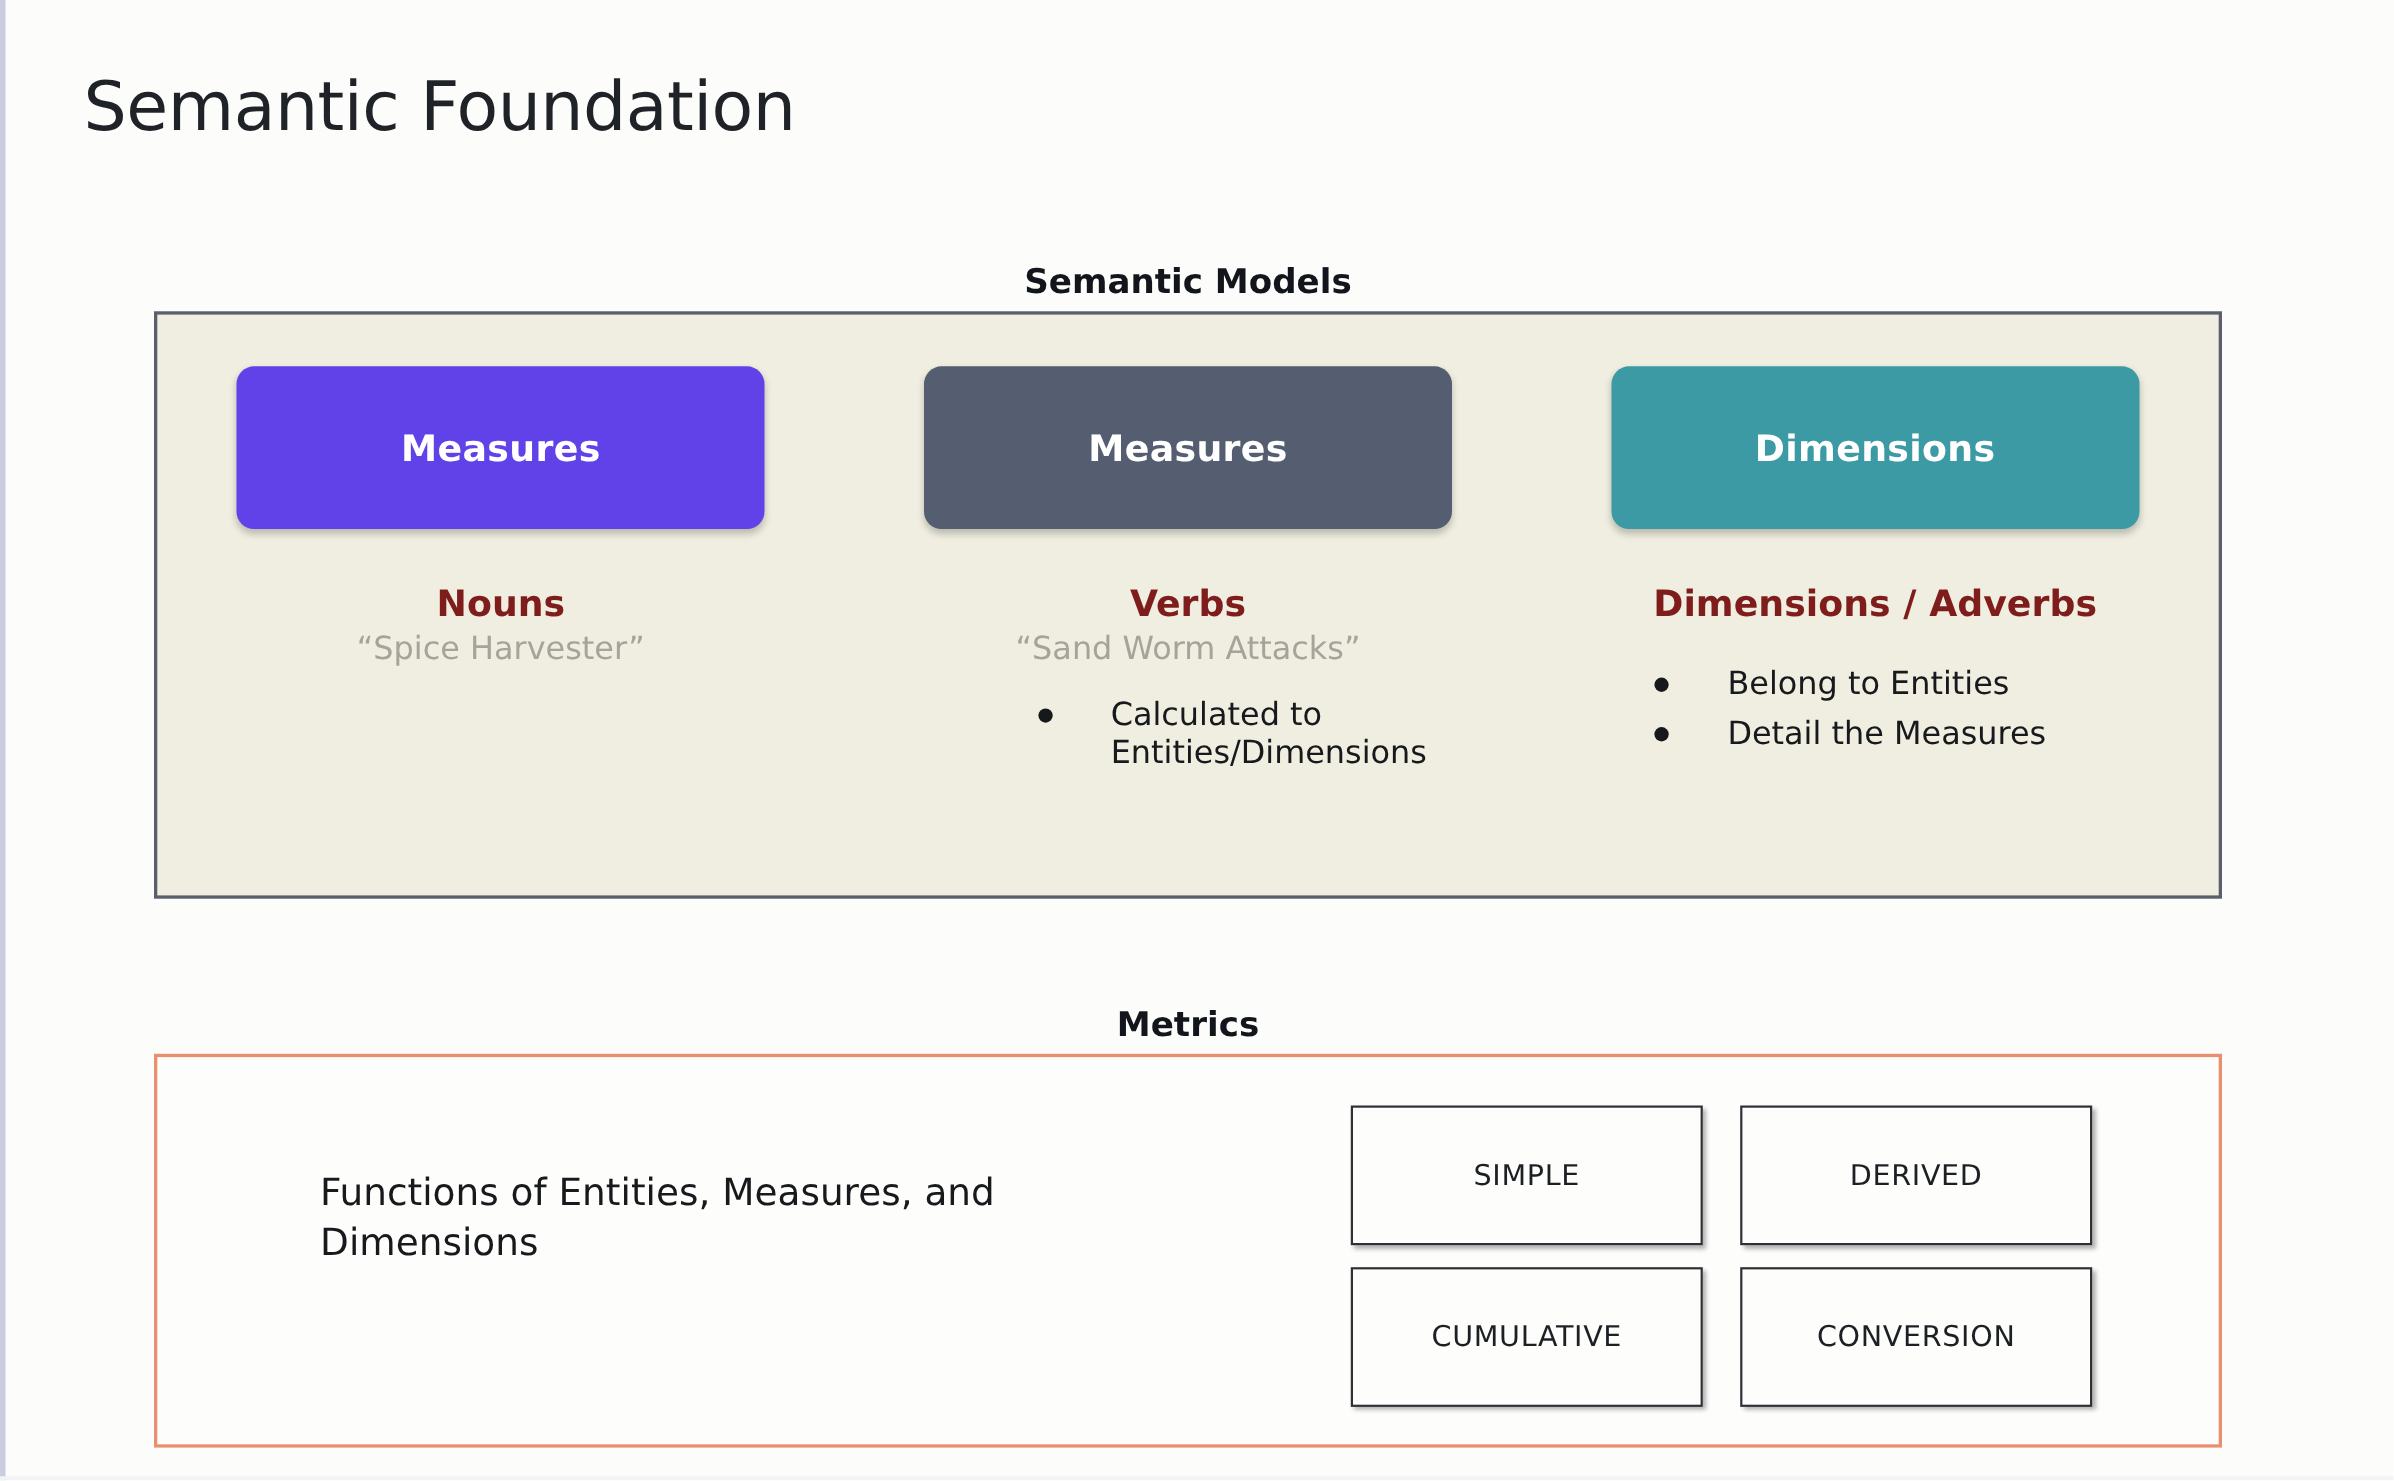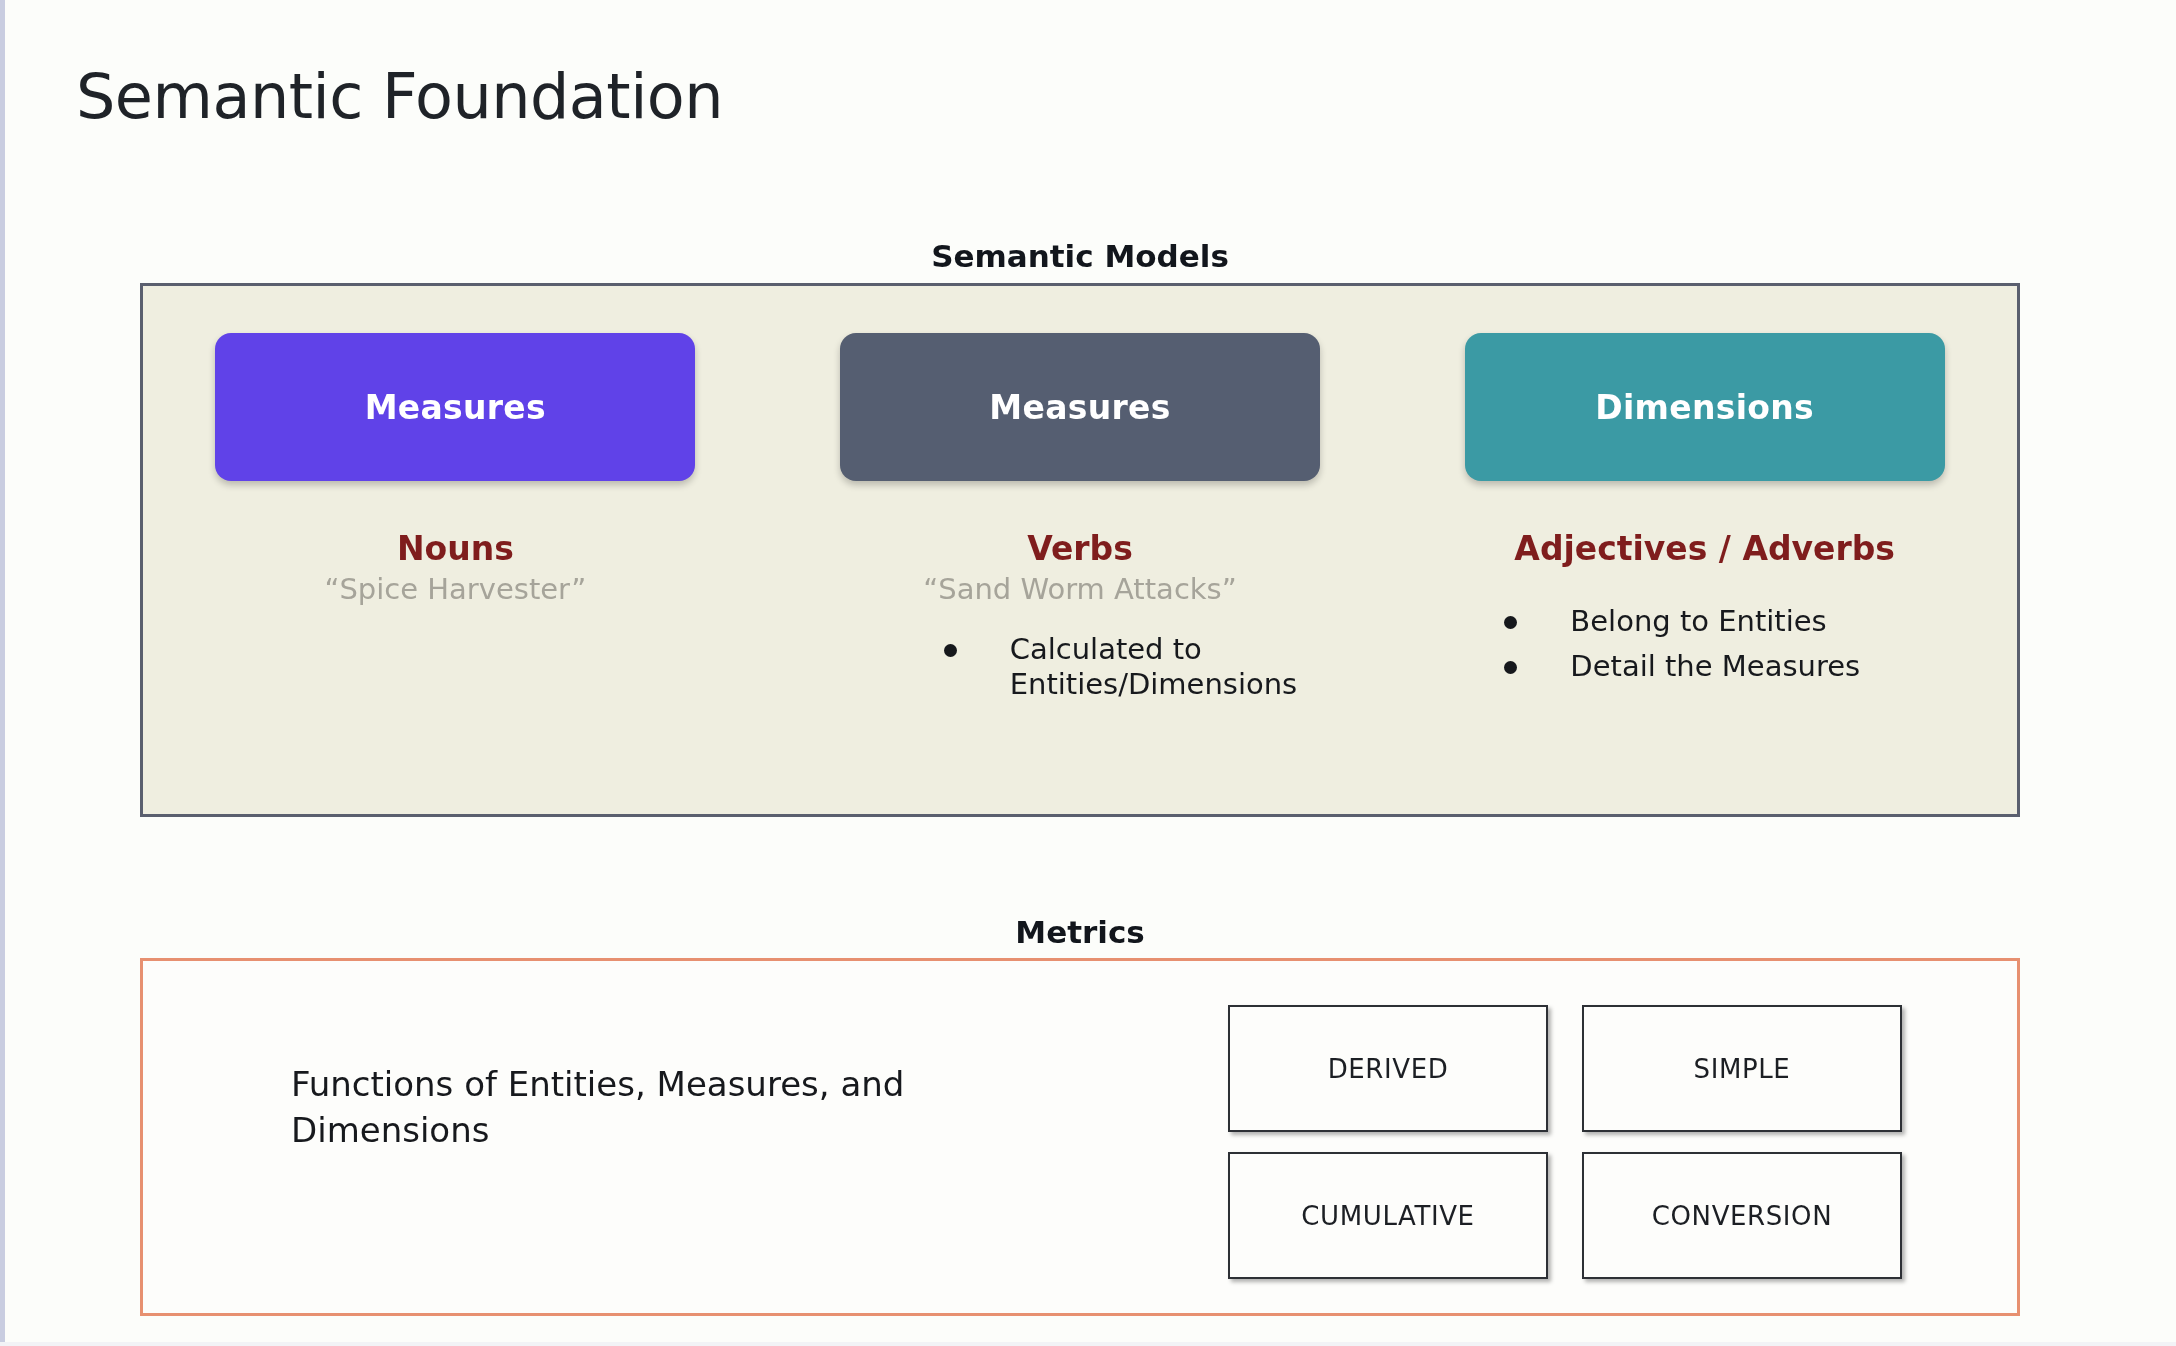--- a/index.html
+++ b/index.html
@@ -225,21 +225,21 @@
             <span class="bullet-dot"></span>
             <span class="bullet-text">Calculated to Entities/Dimensions</span>
           </li>
         </ul>
       </div>
 
       <div class="sm-col">
         <div class="sm-chip" id="chip-dimensions">
           <span>Dimensions</span>
         </div>
-        <div class="sm-partofspeech">Adjectives / Adverbs</div>
+        <div class="sm-partofspeech">Dimensions / Adverbs</div>
         <ul class="sm-bullets" id="bullets-dimensions">
           <li>
             <span class="bullet-dot"></span>
             <span class="bullet-text">Belong to Entities</span>
           </li>
           <li>
             <span class="bullet-dot"></span>
             <span class="bullet-text">Detail the Measures</span>
           </li>
         </ul>
@@ -247,20 +247,20 @@
 
     </div>
   </div>
 
   <div class="section-caption" id="caption-metrics">Metrics</div>
 
   <div id="metrics-panel">
     <div id="metrics-description">Functions of Entities, Measures, and Dimensions</div>
 
     <div id="metric-type-grid">
+      <div class="metric-type-box">SIMPLE</div>
       <div class="metric-type-box">DERIVED</div>
-      <div class="metric-type-box">SIMPLE</div>
       <div class="metric-type-box">CUMULATIVE</div>
       <div class="metric-type-box">CONVERSION</div>
     </div>
   </div>
 
 </div>
 
 </body></html>

